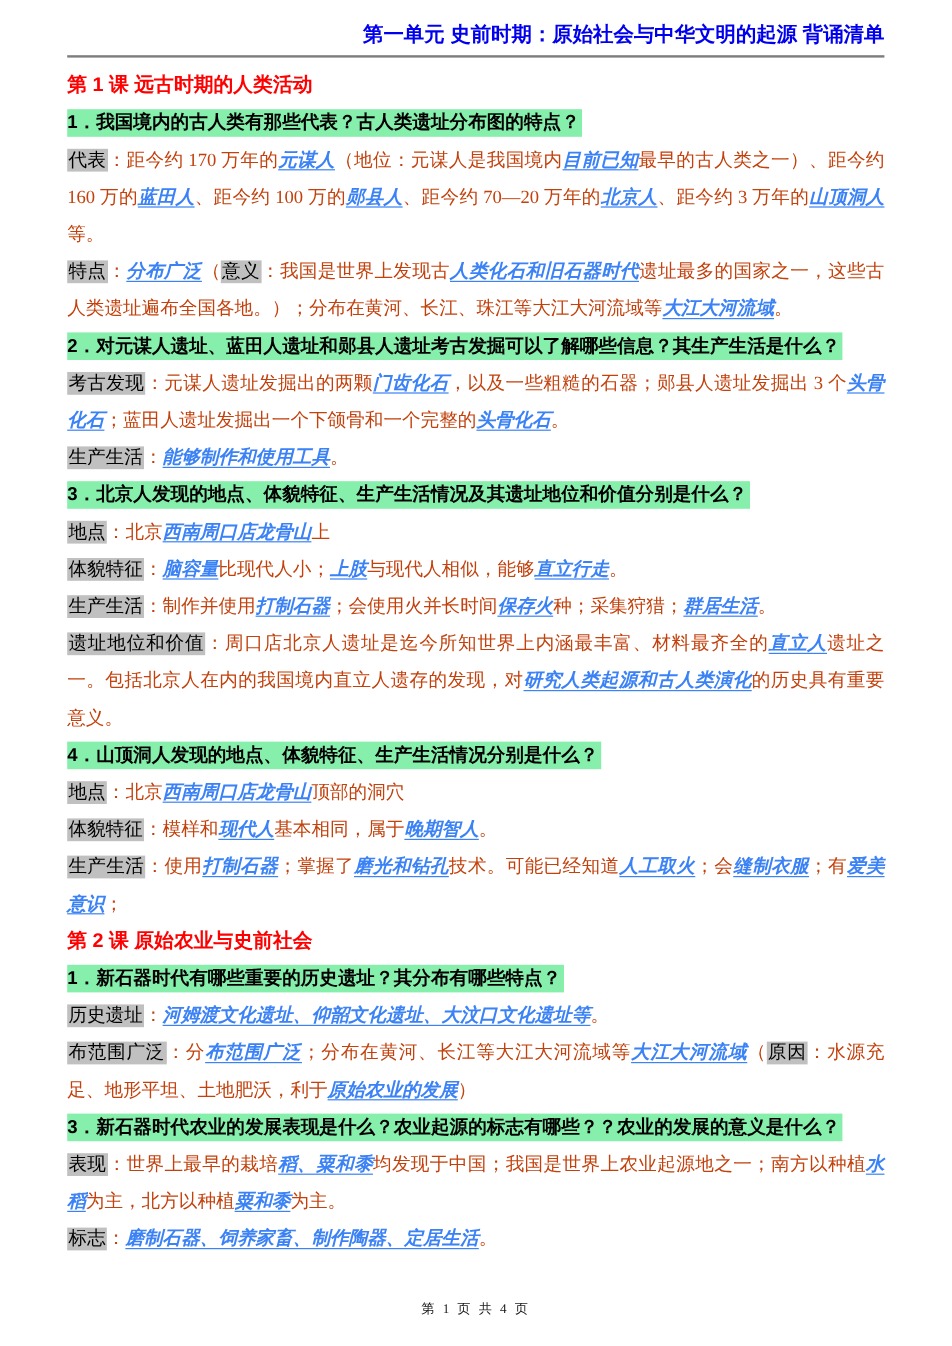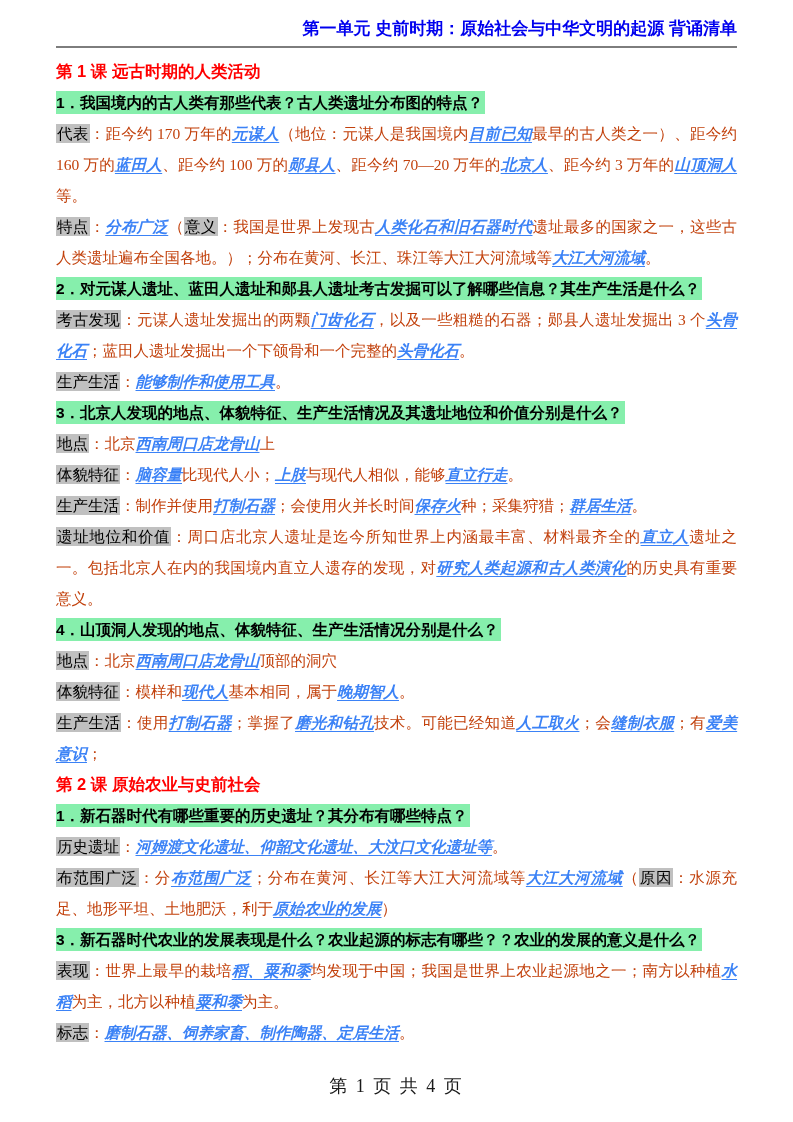--- a/index.html
+++ b/index.html
@@ -75,21 +75,21 @@
   }
   .run-plain {
     color: #c2410c;
   }
   .page-footer {
     position: absolute;
     left: 0;
     bottom: 24px;
     width: 100%;
     text-align: center;
-    font-size: 18px;
+    font-size: 11px;
     color: #1a1a1a;
     letter-spacing: 2px;
   }
 </style>
 </head>
 <body>
 
 <div class="page">
   <div class="doc-title">第一单元 史前时期：原始社会与中华文明的起源 背诵清单</div>
   <hr class="title-divider">

